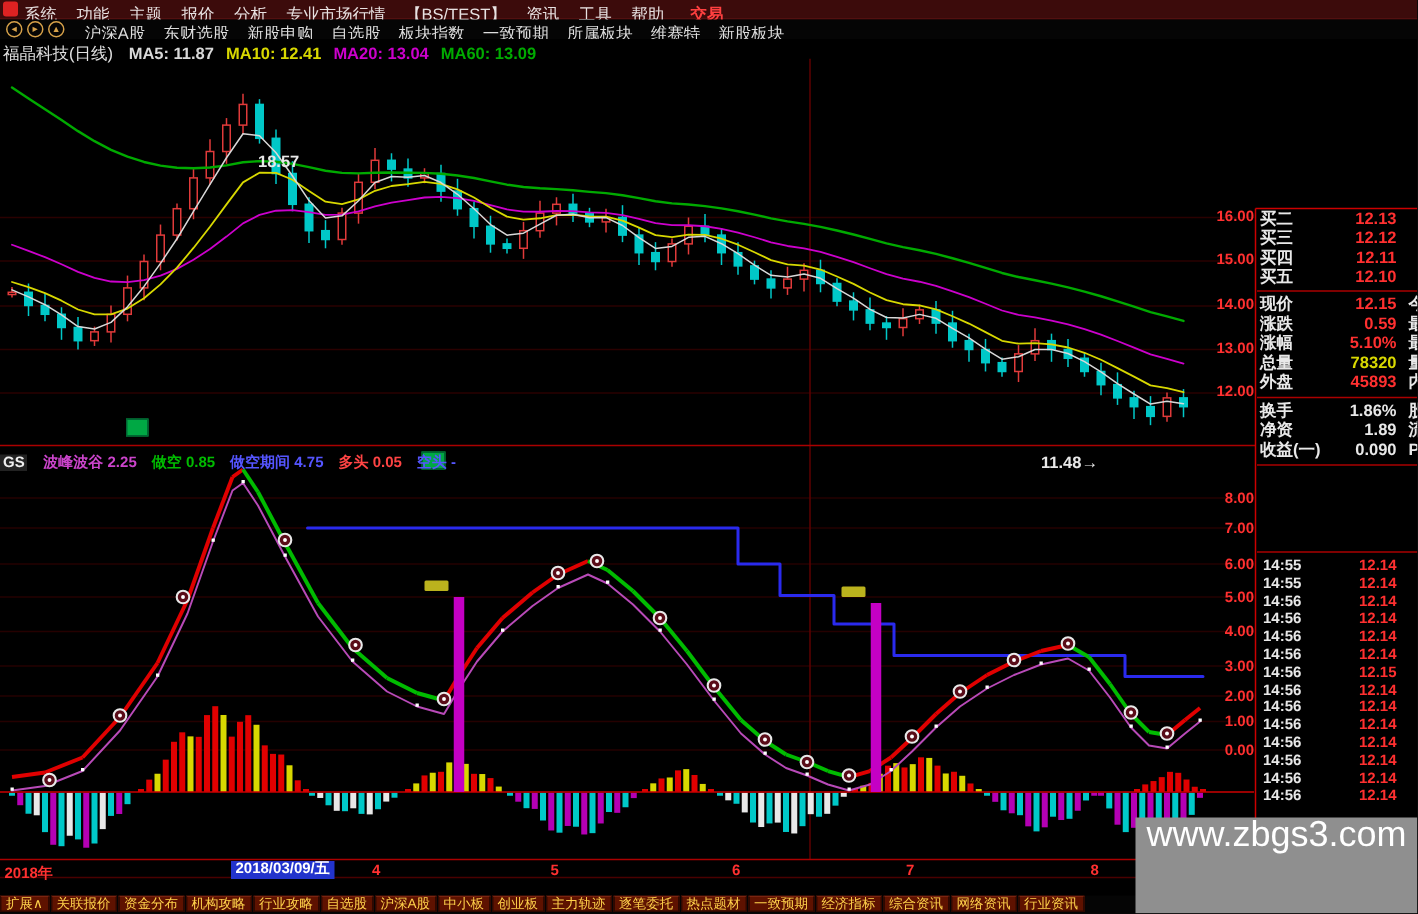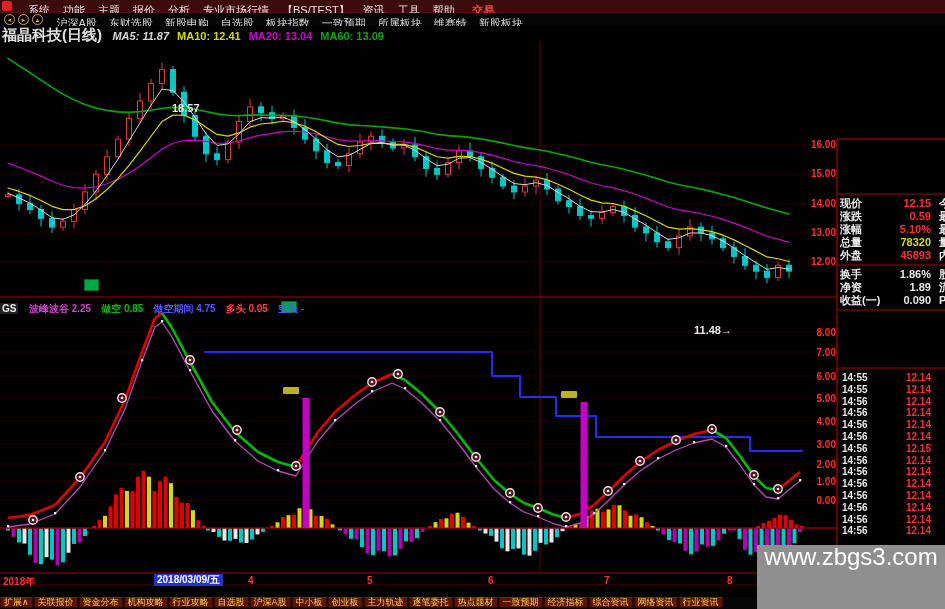--- a/index.html
+++ b/index.html
@@ -1,32 +1,32 @@
 <!DOCTYPE html>
 <html><head>
 <meta charset="utf-8">
 <style>
   html,body{margin:0;padding:0;background:#111;}
   .screen{position:relative;width:945px;height:609px;background:#000;overflow:hidden;
           font-family:"Liberation Sans","DejaVu Sans",sans-serif;}
   #chart-layer{position:absolute;left:0;top:0;z-index:1;}
   
   .menubar1{position:absolute;left:0;top:0;width:945px;height:13px;background:#3c0b0b;
-            border-bottom:1px solid #521010;white-space:nowrap;z-index:3;padding-left:28px;box-sizing:border-box;}
+            border-bottom:1px solid #521010;white-space:nowrap;z-index:3;padding-left:16px;box-sizing:border-box;}
   .menubar1 .logo{position:absolute;left:2px;top:1px;width:10px;height:10px;background:#d22;border-radius:2px;}
   .m1{display:inline-block;color:#e8e2e2;font-size:11px;line-height:12px;margin-right:13px;}
   .m1.trade{color:#ff4040;font-weight:bold;}
   .menubar2{position:absolute;left:0;top:13px;width:945px;height:13px;background:#050505;
             white-space:nowrap;z-index:3;padding-left:4px;box-sizing:border-box;}
   .cicon{display:inline-block;width:9px;height:9px;border:1px solid #d7a24a;border-radius:50%;
          color:#d7a24a;font-size:7px;line-height:9px;text-align:center;margin:1px 3px 0 0;vertical-align:top;}
   .m2{display:inline-block;color:#ddd;font-size:11px;line-height:13px;margin:0 6px;}
   .titlebar{position:absolute;left:0;top:26px;width:945px;height:13px;background:#000;
             white-space:nowrap;z-index:3;padding-left:2px;box-sizing:border-box;}
-  .tname{display:inline-block;color:#e0e0e0;font-size:15px;line-height:12px;font-weight:bold;margin-right:6px;}
+  .tname{display:inline-block;color:#e0e0e0;font-size:11px;line-height:12px;font-weight:normal;margin-right:6px;}
   .ma{display:inline-block;font-size:11px;line-height:12px;font-weight:bold;margin-right:8px;}
   
   .yax{position:absolute;left:806px;width:30px;text-align:right;color:#ff3030;
        font-size:10px;font-weight:bold;line-height:10px;z-index:2;}
   .chart-label{position:absolute;color:#e8e8e8;font-size:11px;font-weight:bold;z-index:2;margin-top:44px;}
   .badge{position:absolute;background:#00a844;border:1px solid #063;z-index:2;}
   
   .ghead{position:absolute;left:0;top:298px;width:830px;height:12px;white-space:nowrap;z-index:2;}
   .gname{display:inline-block;color:#eee;background:#222;font-size:10px;font-weight:bold;
          line-height:11px;padding:0 2px;margin-right:6px;}
@@ -517,21 +517,21 @@
     <span class="m1 trade">交易</span>
   </div>
 
   <div class="menubar2">
     <span><span class="cicon">◂</span><span class="cicon">▸</span><span class="cicon">▴</span></span>
     <span><span class="m2">沪深A股</span><span class="m2">东财选股</span><span class="m2">新股申购</span><span class="m2">自选股</span><span class="m2">板块指数</span><span class="m2">一致预期</span><span class="m2">所属板块</span><span class="m2">维赛特</span><span class="m2">新股板块</span></span>
   </div>
 
   <div class="titlebar">
     <span class="tname">福晶科技(日线)</span>
-    <span><span class="ma" style="color: rgb(216, 216, 216); font-style: italic;">MA5: 11.87</span><span class="ma" style="color: rgb(216, 216, 0);">MA10: 12.41</span><span class="ma" style="color: rgb(204, 0, 204);">MA20: 13.04</span><span class="ma" style="color: rgb(0, 170, 0);">MA60: 13.09</span></span>
+    <span><span class="ma" style="color: rgb(216, 216, 216);">MA5: 11.87</span><span class="ma" style="color: rgb(216, 216, 0);">MA10: 12.41</span><span class="ma" style="color: rgb(204, 0, 204);">MA20: 13.04</span><span class="ma" style="color: rgb(0, 170, 0);">MA60: 13.09</span></span>
   </div>
 
   <div>
       <span class="yax" style="top: 140px;">16.00</span>
       <span class="yax" style="top: 169px;">15.00</span>
       <span class="yax" style="top: 199px;">14.00</span>
       <span class="yax" style="top: 228px;">13.00</span>
       <span class="yax" style="top: 257px; text-align: right;">12.00</span>
     </div>
 
@@ -541,29 +541,47 @@
       <span class="yax" style="top: 372px;">6.00</span>
       <span class="yax" style="top: 394px;">5.00</span>
       <span class="yax" style="top: 417px;">4.00</span>
       <span class="yax" style="top: 440px;">3.00</span>
       <span class="yax" style="top: 460px;">2.00</span>
       <span class="yax" style="top: 477px;">1.00</span>
       <span class="yax" style="top: 496px;">0.00</span>
     </div>
 
   <div class="chart-label" style="left:172px;top:58px;">18.57</div>
-  <div class="chart-label" style="left:694px;top:280px;">11.48→</div>
+  <div class="chart-label" style="left:694px;top:259px;">11.48→</div>
   <div class="badge" style="left:84px;top:279px;width:13px;height:10px;"></div>
   <div class="badge" style="left:281px;top:301px;width:14px;height:10px;"></div>
 
   <div class="ghead">
     <span class="gname">GS</span>
     <span><span class="gfield" style="color: rgb(204, 68, 204);"><span>波峰波谷</span> <span>2.25</span></span><span class="gfield" style="color: rgb(0, 187, 0);"><span>做空</span> <span>0.85</span></span><span class="gfield" style="color: rgb(85, 85, 255);"><span>做空期间</span> <span>4.75</span></span><span class="gfield" style="color: rgb(255, 68, 68);"><span>多头</span> <span>0.05</span></span><span class="gfield" style="color: rgb(85, 85, 255);"><span>空头</span> <span>-</span></span></span>
   </div>
 
+  <div class="qsec" style="top:140px;">
+      <div class="qrow">
+        <span class="lab">买二</span>
+        <span class="val">12.13</span>
+      </div>
+      <div class="qrow">
+        <span class="lab">买三</span>
+        <span class="val">12.12</span>
+      </div>
+      <div class="qrow">
+        <span class="lab">买四</span>
+        <span class="val">12.11</span>
+      </div>
+      <div class="qrow">
+        <span class="lab">买五</span>
+        <span class="val">12.10</span>
+      </div>
+    </div>
 
   <div class="qsec" style="top:197px;">
       <div class="qrow">
         <span class="lab">现价</span>
         <span class="val" style="color: rgb(255, 48, 48);">12.15</span>
         <span class="cut">今</span>
       </div>
       <div class="qrow">
         <span class="lab">涨跌</span>
         <span class="val" style="color: rgb(255, 48, 48);">0.59</span>

